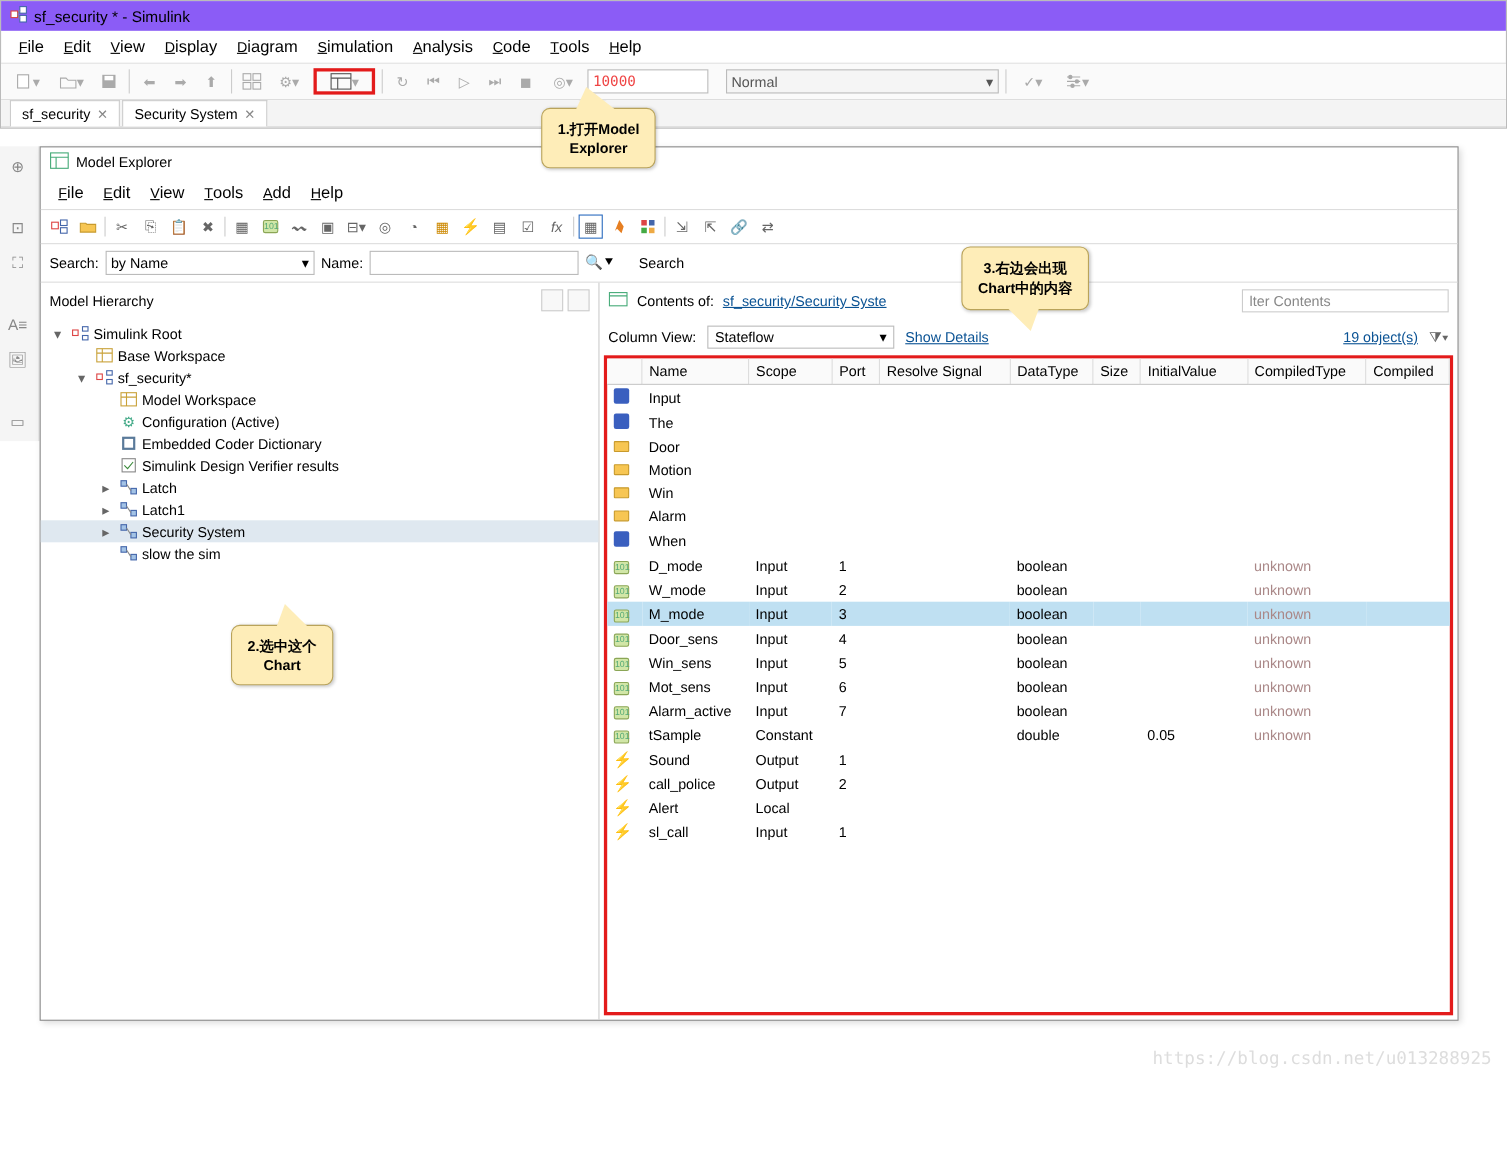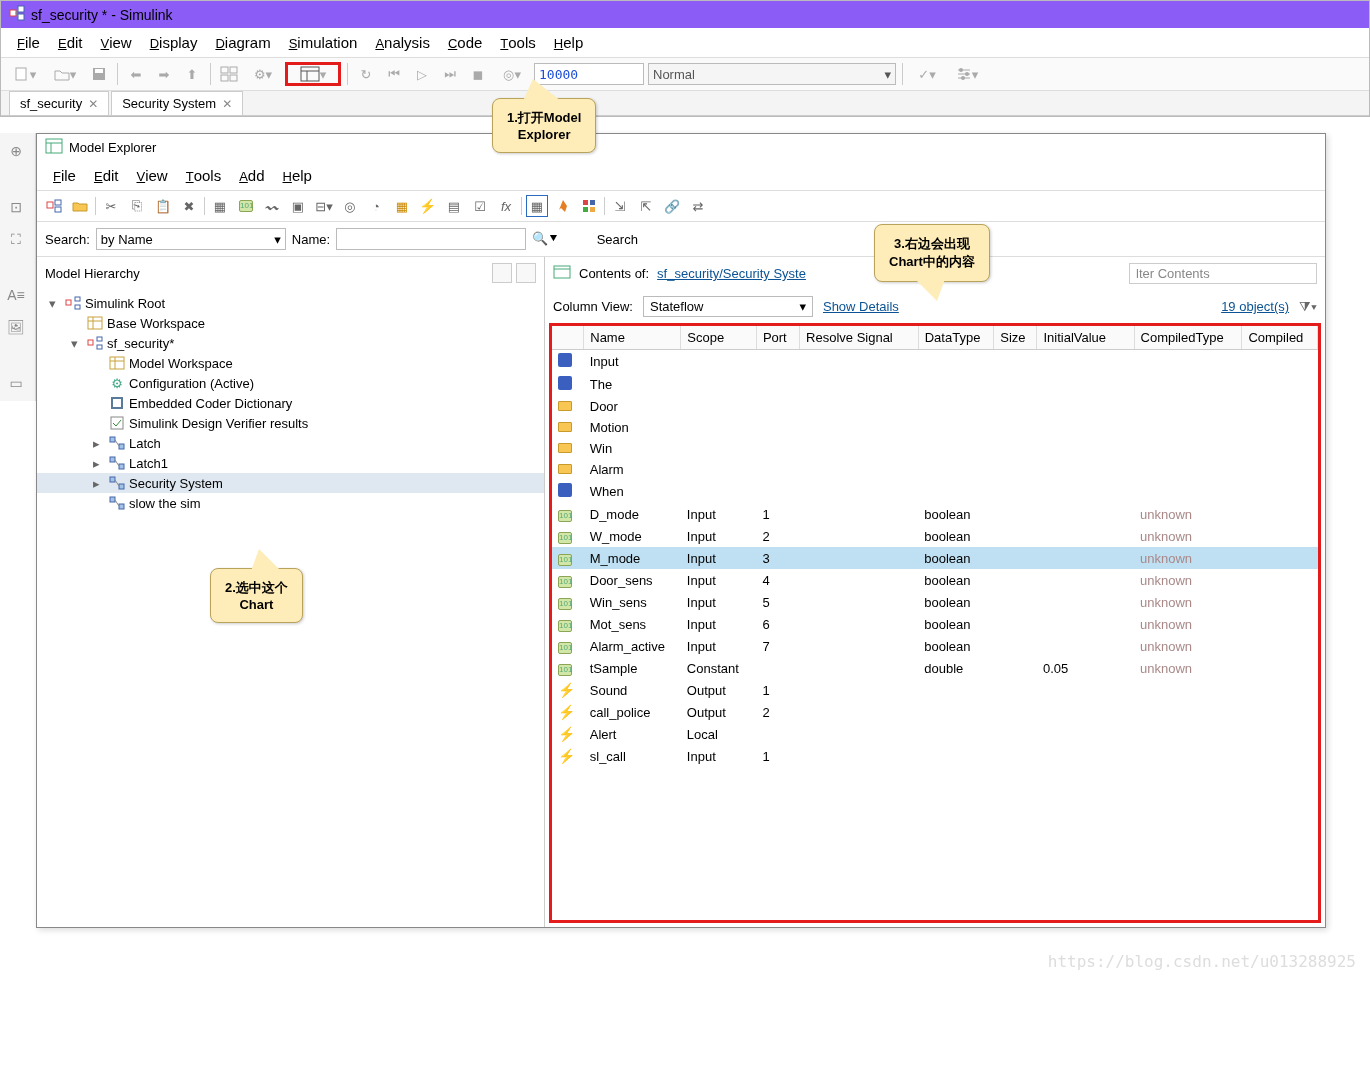--- a/index.html
+++ b/index.html
@@ -10,22 +10,22 @@
 .title-bar { display: flex; align-items: center; padding: 4px 8px; gap: 6px; background: #8b5cf6; }
 .title-bar svg { flex-shrink: 0; }
 .title-text { font-size: 14px; }
 .menu-bar { display: flex; gap: 2px; padding: 2px 8px; border-bottom: 1px solid #ddd; }
 .menu-bar span { padding: 4px 8px; font-size: 15px; cursor: default; }
 .menu-bar span u { text-decoration: underline; }
 .toolbar { display: flex; align-items: center; padding: 4px 6px; gap: 4px; border-bottom: 1px solid #ddd; background: #fafafa; }
 .tb-btn { width: 24px; height: 24px; display: flex; align-items: center; justify-content: center; border: 1px solid transparent; color: #aaa; }
 .tb-btn.dd { width: 36px; }
 .tb-sep { width: 1px; height: 22px; background: #ccc; margin: 0 2px; }
-.tb-input { width: 110px; height: 22px; border: 1px solid #bbb; padding: 0 4px; background: #fff; font-family: monospace; color: #1d4ed8; }
-.tb-select { width: 248px; height: 22px; border: 1px solid #bbb; padding: 0 4px; background: #f5f5f5; font-family: monospace; color: #555; display: flex; align-items: center; justify-content: space-between; }
+.tb-input { width: 110px; height: 22px; border: 1px solid #bbb; padding: 0 4px; background: #fff; font-family: monospace; color: #ef4444; }
+.tb-select { width: 248px; height: 22px; border: 1px solid #bbb; padding: 0 4px; background: #f5f5f5; font-family: monospace; color: #555; display: flex; align-items: center; justify-content: space-between; margin-left: 12px; }
 .highlight-red { border: 3px solid #e31b1b; }
 
 .tabs-row { display: flex; padding: 0 8px; background: #f4f4f4; border-bottom: 1px solid #ccc; }
 .tab { padding: 4px 10px; border: 1px solid #ccc; border-bottom: none; background: #fff; margin-right: 2px; display: flex; align-items: center; gap: 6px; font-family: monospace; font-size: 14px; }
 .tab .close { color: #888; font-size: 12px; }
 
 
 .side-strip { position: absolute; left: 0; top: 133px; width: 36px; display: flex; flex-direction: column; gap: 8px; padding: 6px 4px; background: #f5f5f5; border-right: 1px solid #ddd; }
 .side-strip div { width: 24px; height: 24px; color: #888; display: flex; align-items: center; justify-content: center; font-size: 14px; }
 
@@ -273,21 +273,21 @@
   </div>
   <div class="me-search">
     <span>Search:</span>
     <div class="sinput" style="width:190px">
         <span>by Name</span>
         <span>▾</span>
       </div>
     <span>Name:</span>
     <input style="width: 190px;" value="">
     <span>🔍⯆</span>
-    <span style="margin-left:32px">Search</span>
+    <span style="margin-left:16px">Search</span>
   </div>
 
   <div class="me-body">
     <div class="me-left">
       <div class="me-hdr">
         <span>Model Hierarchy</span>
         <div class="me-hdr-icons">
           <div></div>
           <div></div>
         </div>

